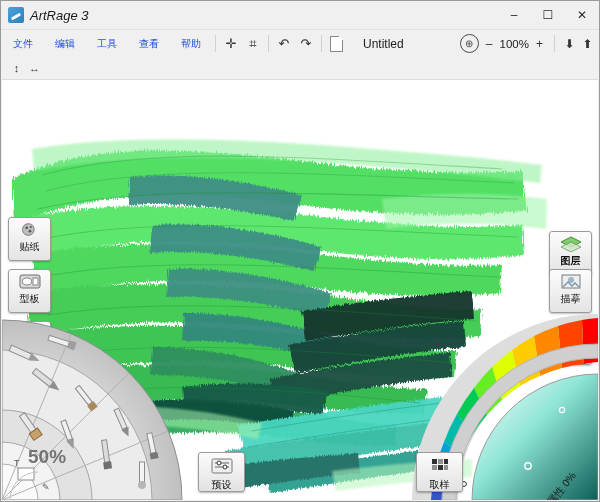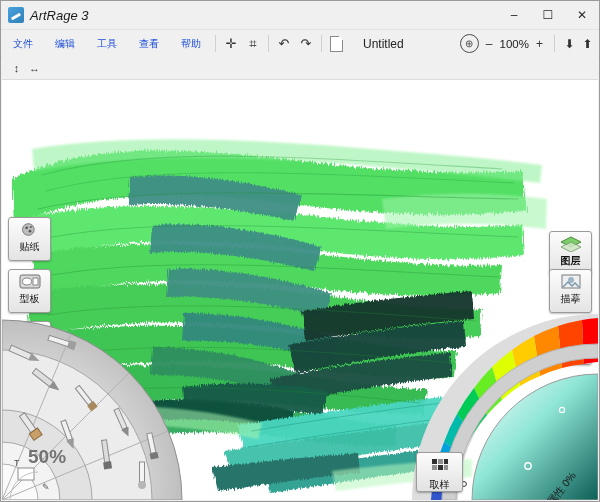--- a/index.html
+++ b/index.html
@@ -335,20 +335,32 @@
         <g fill="#555" font-size="9" font-family="Liberation Sans, sans-serif">
           <text x="12" y="152">T</text>
           <text x="40" y="176">✎</text>
         </g>
 
         <path d="M8 186 A 28 28 0 0 1 36 158" fill="none" stroke="#c0c0c0"></path>
       </svg>
     </div>
     <div class="pct">50%</div>
 
+    <div class="btn-chip" id="btn-preset">
+      <div class="glyph">
+        <svg width="24" height="18" viewBox="0 0 24 18">
+            <rect x="2" y="2" width="20" height="14" rx="1.5" fill="#eee" stroke="#777"></rect>
+            <line x1="5" y1="6" x2="19" y2="6" stroke="#666"></line>
+            <line x1="5" y1="10" x2="19" y2="10" stroke="#666"></line>
+            <circle cx="9" cy="6" r="2" fill="#fff" stroke="#333"></circle>
+            <circle cx="15" cy="10" r="2" fill="#fff" stroke="#333"></circle>
+          </svg>
+      </div>
+      <div class="lbl">预设</div>
+    </div>
     <div class="btn-chip" id="btn-sample">
       <div class="glyph">
         <svg width="24" height="18" viewBox="0 0 24 18">
           <rect x="4" y="2" width="5" height="5" fill="#2f2f2f"></rect>
             <rect x="10" y="2" width="5" height="5" fill="#8f8f8f"></rect>
             <rect x="16" y="2" width="4" height="5" fill="#2f2f2f"></rect>
           <rect x="4" y="8" width="5" height="5" fill="#8f8f8f"></rect>
             <rect x="10" y="8" width="5" height="5" fill="#2f2f2f"></rect>
             <rect x="16" y="8" width="4" height="5" fill="#8f8f8f"></rect>
         </svg>

